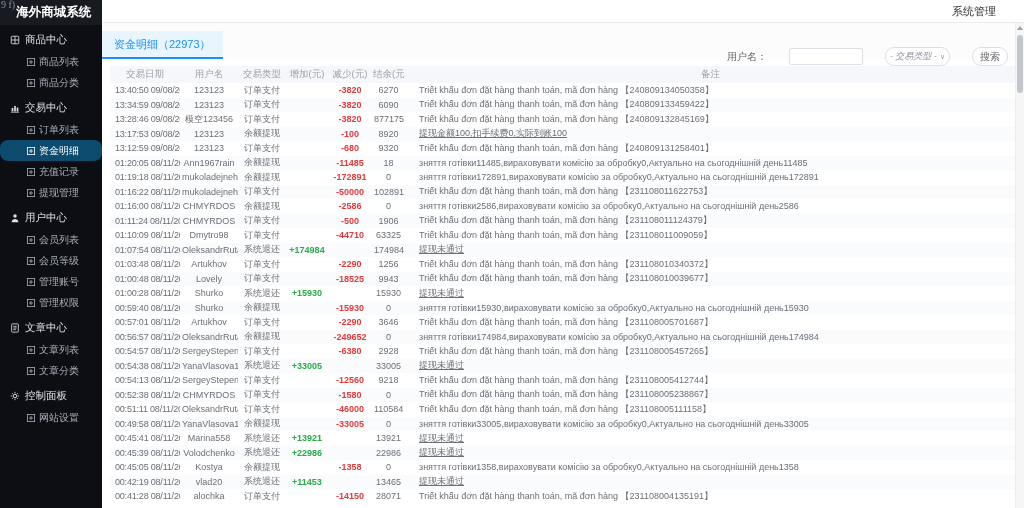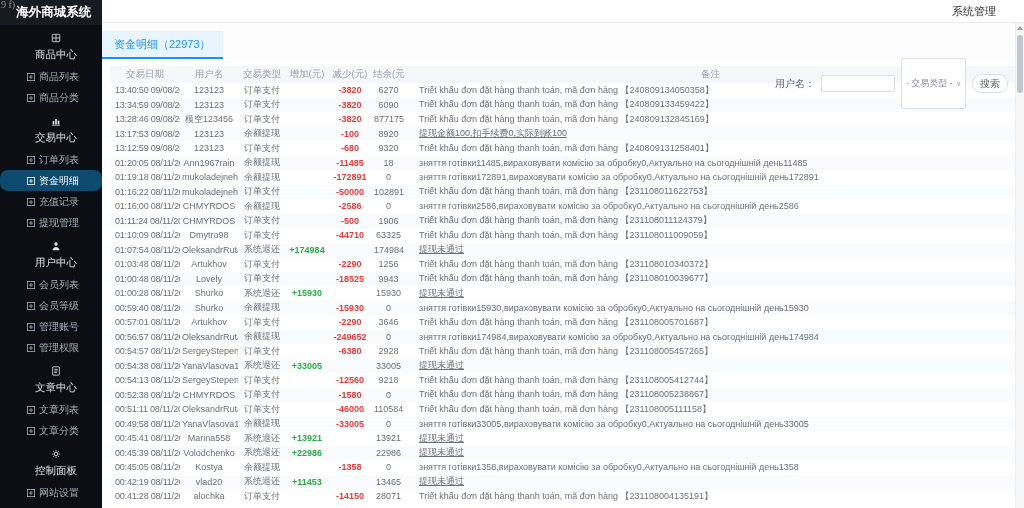--- a/index.html
+++ b/index.html
@@ -6,32 +6,32 @@
   body{
     width:1024px;height:508px;overflow:hidden;background:#fff;
     font-family:"Liberation Sans","DejaVu Sans",sans-serif;
     display:flex;position:relative;
   }
   
   .sidebar{width:102px;height:508px;background:#0c0e14;flex-shrink:0;overflow:hidden;}
   .logo{height:25px;background:#171a21;display:flex;align-items:center;white-space:nowrap;}
   .logo-artifact{color:#8a8f98;font-size:10px;font-family:"Liberation Serif",serif;margin:0 1px 16px 1px;}
   .logo-title{color:#fff;font-weight:bold;font-size:12.5px;letter-spacing:0;}
-  .s-top{display:flex;align-items:center;gap:5px;padding:4px 0 4px 10px;font-size:10.5px;color:#dde1e8;margin-top:4px;cursor:pointer;flex-direction:column;}
+  .s-top{display:flex;align-items:center;gap:5px;padding:4px 0 4px 10px;font-size:10.5px;color:#dde1e8;margin-top:4px;cursor:pointer;}
   .s-sub{display:flex;align-items:center;gap:4px;padding:3.5px 0 3.5px 27px;font-size:10px;color:#a9afba;cursor:pointer;}
   .s-sub.active{background:#0c4a6e;color:#fff;border-radius:8px;}
   .s-ico{display:inline-flex;align-items:center;}
   
   .main{flex:1;position:relative;background:#fff;min-width:0;}
   .topbar{height:22px;border-bottom:1px solid #ebebeb;display:flex;justify-content:flex-end;align-items:center;padding-right:28px;font-size:11px;color:#303133;background:#fff;}
   .tabstrip{height:36px;display:flex;align-items:flex-end;background:#fcfcfd;}
   .tab{height:26px;background:#e8f5fe;color:#1890ff;font-size:11px;padding:0 12px;display:flex;align-items:center;border-bottom:2px solid #1890ff;cursor:pointer;white-space:nowrap;}
-  .searchrow{position:absolute;top:58px;right:16px;display:flex;align-items:center;gap:6px;font-size:10px;color:#606266;z-index:2;background:transparent;}
+  .searchrow{position:absolute;top:47px;right:16px;display:flex;align-items:center;gap:22px;font-size:10px;color:#606266;z-index:2;background:transparent;}
   .searchrow input{width:66px;height:15px;border:1px solid #dcdfe6;border-radius:2px;font-size:10px;padding:0 3px;outline:none;}
-  .typesel{border:1px solid #dcdfe6;border-radius:2px;height:17px;display:flex;align-items:center;gap:3px;padding:16px 4px;font-size:9px;color:#8a8f99;background:#fff;cursor:pointer;white-space:nowrap;}
+  .typesel{border:1px solid #dcdfe6;border-radius:9px;height:17px;display:flex;align-items:center;gap:3px;padding:0 4px;font-size:9px;color:#8a8f99;background:#fff;cursor:pointer;white-space:nowrap;font-style:italic;}
   .caret{font-size:7px;color:#9aa0a8;}
   .btn{height:19px;border:1px solid #dcdfe6;background:#fff;border-radius:9px;font-size:10px;color:#606266;padding:0 7px;cursor:pointer;}
   
   .tablewrap{margin:7px 8px 0 8px;}
   table{border-collapse:collapse;width:100%;table-layout:fixed;font-size:9px;color:#6b6f76;}
   col.c1{width:70px}col.c2{width:58px}col.c3{width:48px}col.c4{width:42px}col.c5{width:44px}col.c6{width:33px}
   thead th{background:#f5f7fa;color:#9ca0a8;font-weight:normal;font-size:9.5px;height:15px;text-align:center;white-space:nowrap;overflow:hidden;}
   thead th.h-date{text-align:center;}
   td{height:14.5px;padding:0 2px;white-space:nowrap;overflow:hidden;text-overflow:clip;}
   tbody tr:nth-child(even){background:#fafbfc;}

